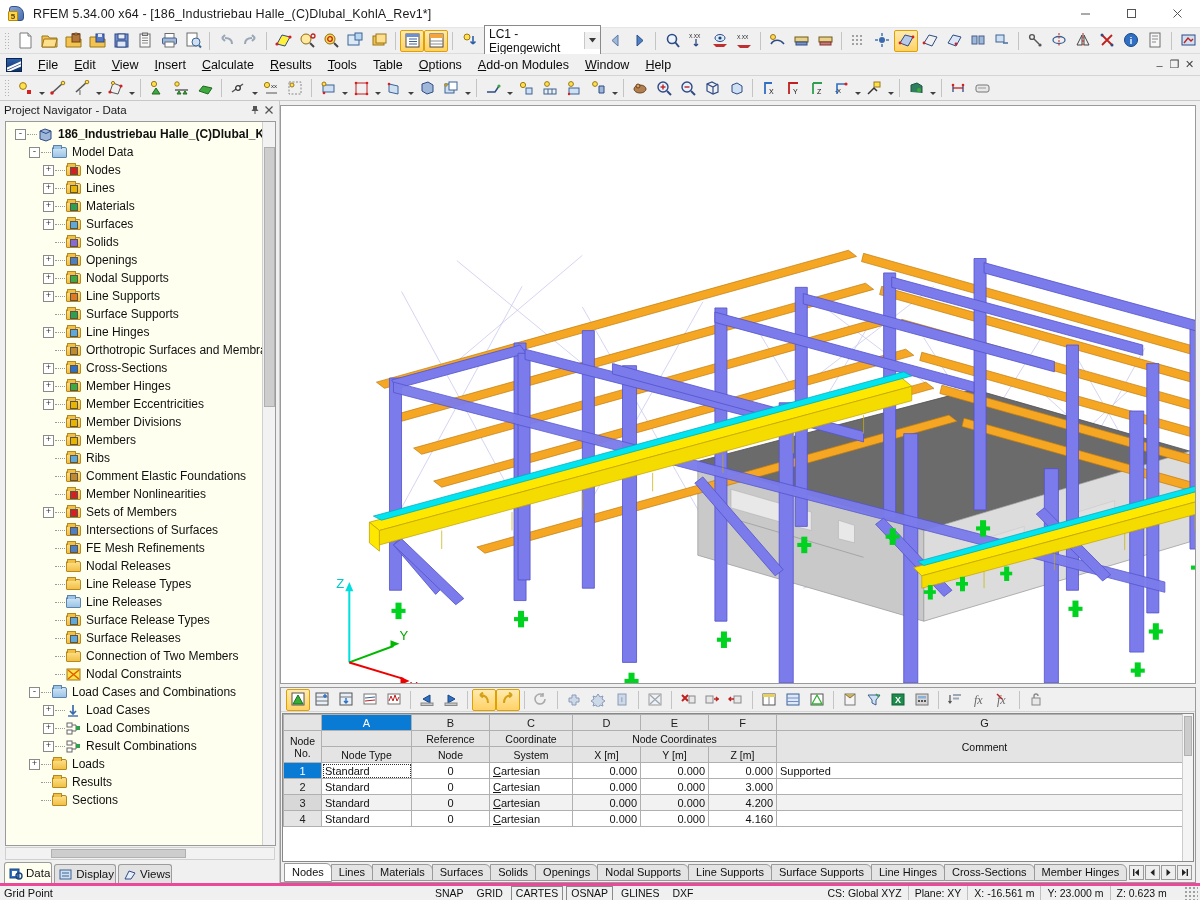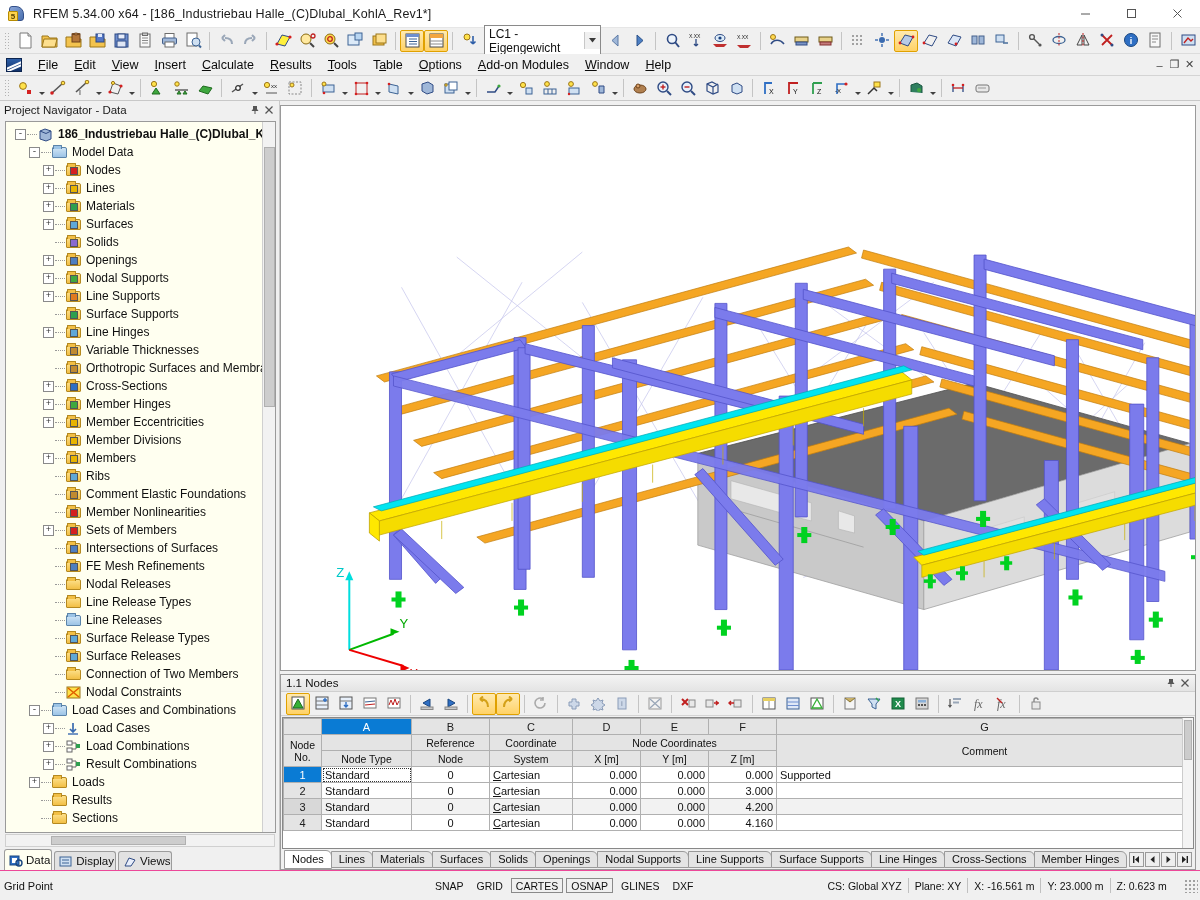--- a/index.html
+++ b/index.html
@@ -164,21 +164,21 @@
               background:#f0f0f0; }
   .gtab { height:17px; display:flex; align-items:center; padding:0 7px;
           border:1px solid #9a9a9a; background:#e4e4e4; font-size:11px; margin-right:-1px;
           border-radius:0 6px 0 0; }
   .gtab.sel { background:#fff; height:19px; font-weight:normal; }
   .navbtns { margin-left:auto; display:flex; padding-right:3px; gap:1px; }
   .nb { width:15px; height:15px; border:1px solid #9a9a9a; background:#eee;
         display:flex; align-items:center; justify-content:center; font-size:8px; color:#222; }
 
   
-  .status { height:30px; background:#f0f0f0; border-top:1px solid #ec4899;
+  .status { height:17px; background:#f0f0f0; border-top:3px solid #ec4899;
             display:flex; align-items:center; font-size:11px; flex:none; }
   .st-left { padding-left:4px; width:430px; }
   .st-tog { height:15px; border:1px solid #8a8a8a; padding:0 4px; margin-right:3px;
             display:flex; align-items:center; background:#f0f0f0; font-size:10.5px; }
   .st-tog.flat { border:1px solid transparent; }
   .st-item { padding:0 6px; font-size:10.5px; display:flex; align-items:center; height:15px; }
   .st-item.bd { border-left:1px solid #c0c0c0; }
   .gripper { margin-left:auto; width:14px; height:14px; margin-right:2px;
              background-image:radial-gradient(circle,#a0a0a0 1px,transparent 1px);
              background-size:4px 4px; }
@@ -916,30 +916,20 @@
             </div>
             <div class="tnode">
               <span class="tind" style="width:34px"></span>
               <span class="exp">+</span>
               <span class="dots"></span>
               <span class="ico">
                 <span class="fld"></span>
                 <span class="badge" style="background:#5fa8d8;border-color:#555"></span>
               </span>
               <span class="tlabel">Line Hinges</span>
-            </div>
-            <div class="tnode">
-              <span class="tind" style="width:34px"></span>
-              <span class="expspace"></span>
-              <span class="dots"></span>
-              <span class="ico">
-                <span class="fld"></span>
-                <span class="badge" style="background:#c08a30;border-color:#555"></span>
-              </span>
-              <span class="tlabel">Variable Thicknesses</span>
             </div>
             <div class="tnode">
               <span class="tind" style="width:34px"></span>
               <span class="expspace"></span>
               <span class="dots"></span>
               <span class="ico">
                 <span class="fld"></span>
                 <span class="badge" style="background:#c08a30;border-color:#555"></span>
               </span>
               <span class="tlabel">Orthotropic Surfaces and Membranes</span>
@@ -1415,35 +1405,20 @@
             <path d="M118 522 l-9 -3.5 v7 z" fill="#00b800"></path>
             <text x="118" y="518" font-family="Liberation Sans, sans-serif" font-size="13" fill="#00a800">Y</text>
             <line x1="68" y1="540" x2="122" y2="556" stroke="#ee0000" stroke-width="2"></line>
             <path d="M128 558 l-9 -4 v8 z" fill="#ee0000"></path>
             <text x="128" y="568" font-family="Liberation Sans, sans-serif" font-size="13" fill="#dd0000">X</text>
           </g>
         </svg>
       </div>
 
       <div class="tablewin">
-        <div class="twhdr">
-          <div class="t">1.1 Nodes</div>
-          <div class="pinbtn">
-            <svg width="10" height="10">
-                <path d="M3 1h4v3l1.5 2H1.5L3 4z" fill="#555"></path>
-                <line x1="5" y1="6" x2="5" y2="9" stroke="#555"></line>
-              </svg>
-          </div>
-          <div class="pinbtn">
-            <svg width="10" height="10">
-                <line x1="1.5" y1="1.5" x2="8.5" y2="8.5" stroke="#555" stroke-width="1.2"></line>
-                <line x1="8.5" y1="1.5" x2="1.5" y2="8.5" stroke="#555" stroke-width="1.2"></line>
-              </svg>
-          </div>
-        </div>
 
         <div class="twtb">
           <div class="ti on">
             <svg width="16" height="15">
                 <rect x="2" y="1" width="12" height="12" fill="#fff" stroke="#555"></rect>
                 <path d="M3 12L8 3l5 9z" fill="#35b035" stroke="#1f6b1f"></path>
               </svg>
             </div>
           <div class="ti">
             <svg width="16" height="15">

